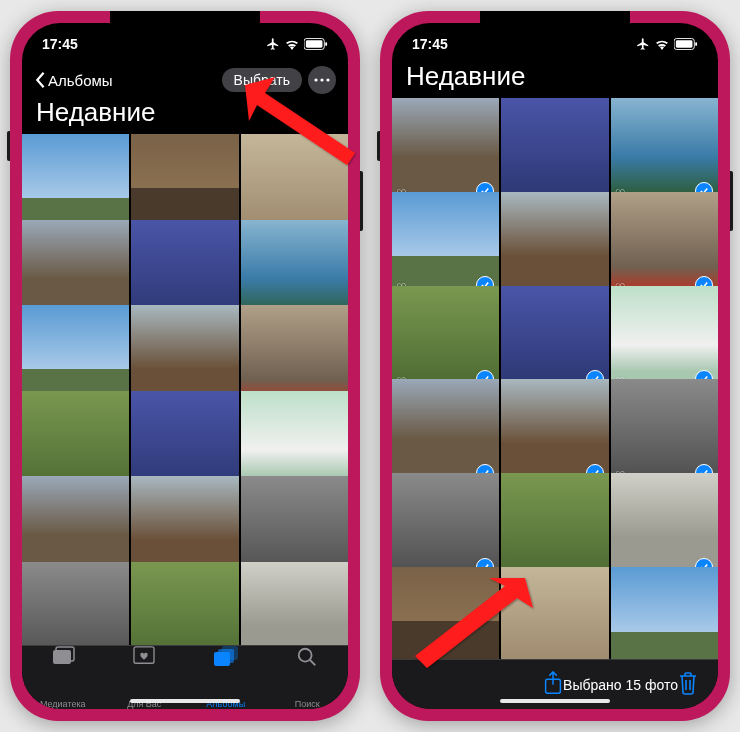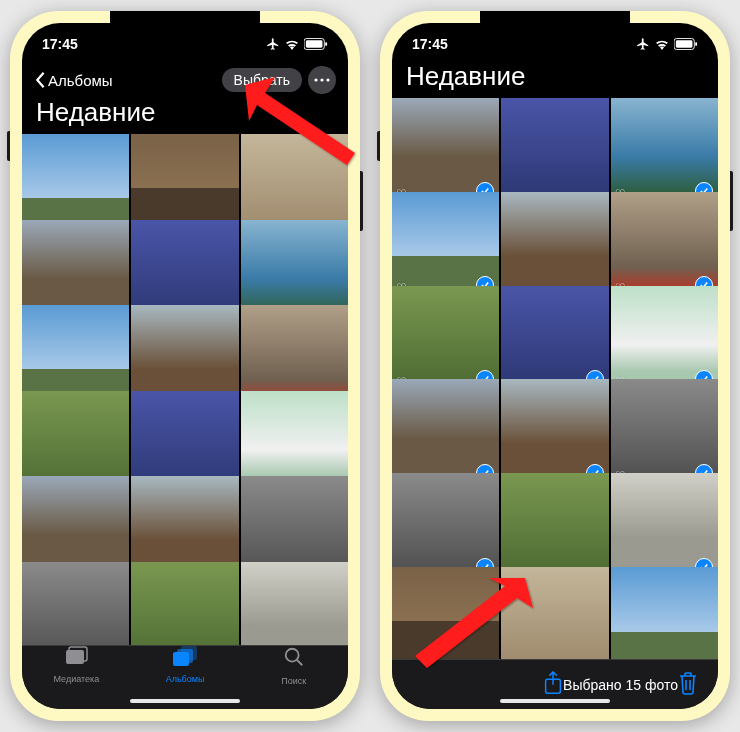--- a/index.html
+++ b/index.html
@@ -10,21 +10,21 @@
     height: 732px;
     display: flex;
     justify-content: space-between;
     align-items: center;
     padding: 10px;
     position: relative;
   }
   .phone {
     width: 350px;
     height: 710px;
-    background: #fef9c3;
+    background: #be185d;
     border-radius: 48px;
     padding: 12px;
     position: relative;
     box-shadow: 0 4px 20px rgba(0,0,0,0.3);
   }
   .phone::before {
     content: "";
     position: absolute;
     left: -3px; top: 120px;
     width: 3px; height: 30px;
@@ -140,21 +140,21 @@
     height: 64px;
     background: rgba(28,28,30,0.92);
     display: flex;
     border-top: 0.5px solid rgba(255,255,255,0.15);
   }
   .tab {
     flex: 1;
     display: flex;
     flex-direction: column;
     align-items: center;
-    justify-content: flex-start;
+    justify-content: space-between;
     color: #8e8e93;
     font-size: 9px;
     gap: 8px;
   }
   .tab.active { color: #0a84ff; }
   .toolbar {
     height: 50px;
     background: rgba(28,28,30,0.92);
     display: flex;
     align-items: center;
@@ -273,20 +273,27 @@
         <div class="thumb tower"></div>
       </div>
 
     <div class="tab-bar">
       <div class="tab">
         <svg width="24" height="20" viewBox="0 0 24 20" fill="currentColor">
             <rect x="2" y="4" width="18" height="14" rx="2"></rect>
             <rect x="5" y="1" width="18" height="14" rx="2" fill="none" stroke="currentColor" stroke-width="1.5"></rect>
           </svg>
         <span>Медиатека</span>
+      </div>
+      <div class="tab">
+        <svg width="22" height="20" viewBox="0 0 24 22" fill="currentColor">
+            <rect x="1" y="1" width="22" height="18" rx="2" fill="none" stroke="currentColor" stroke-width="1.5"></rect>
+            <path d="M12 15s-4-2.5-4-5a2 2 0 0 1 4-1 2 2 0 0 1 4 1c0 2.5-4 5-4 5z"></path>
+          </svg>
+        <span>Для Вас</span>
       </div>
       <div class="tab active">
         <svg width="24" height="20" viewBox="0 0 24 20" fill="currentColor">
             <rect x="0" y="6" width="16" height="14" rx="2"></rect>
             <rect x="4" y="3" width="16" height="14" rx="2" opacity="0.6"></rect>
             <rect x="8" y="0" width="16" height="14" rx="2" opacity="0.3"></rect>
           </svg>
         <span>Альбомы</span>
       </div>
       <div class="tab">

